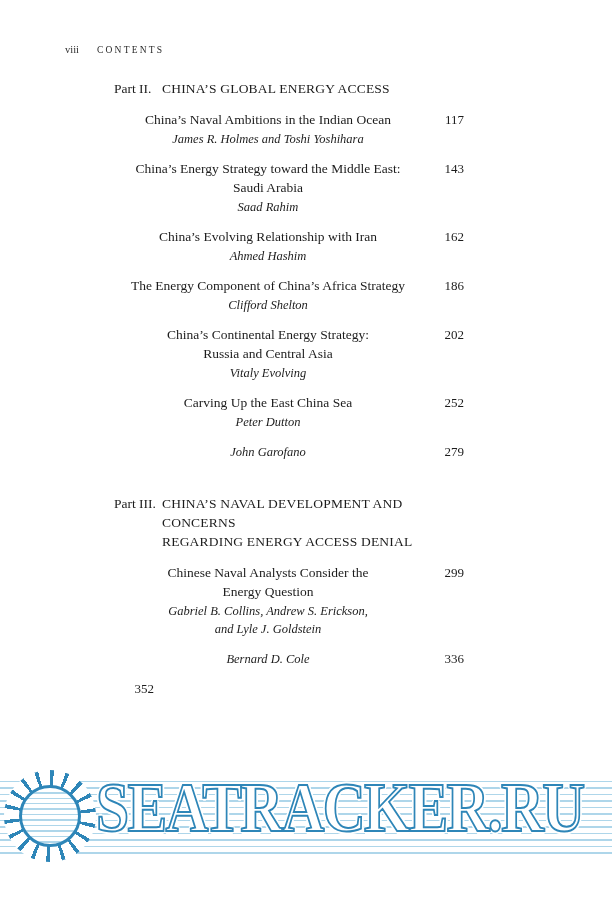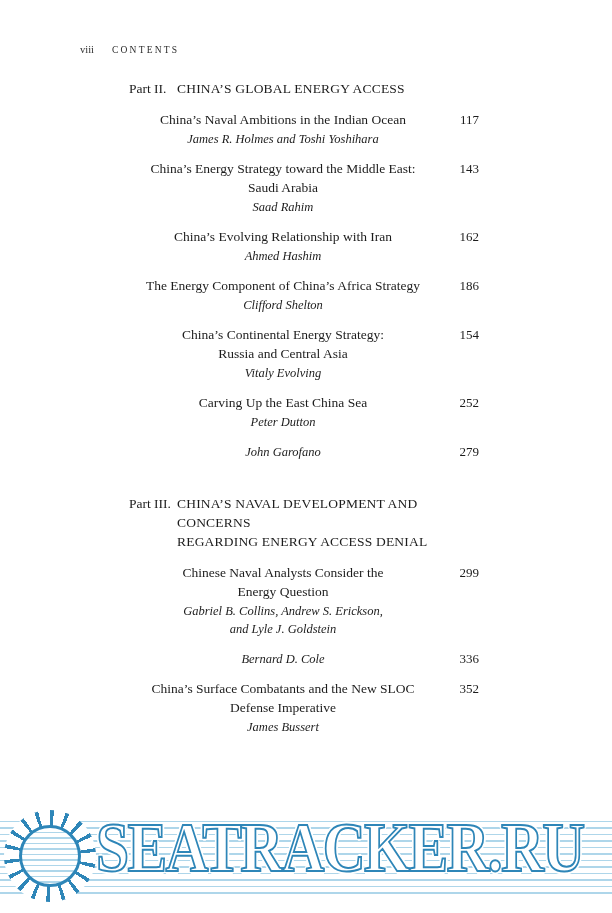--- a/index.html
+++ b/index.html
@@ -1,37 +1,37 @@
 <!DOCTYPE html>
 <html><head>
 <meta charset="utf-8">
 <style>
   html,body{margin:0;padding:0;}
   body{
     width:612px;height:913px;position:relative;overflow:hidden;
     background:#ffffff;color:#1c1c1c;
     font-family:"Liberation Serif","DejaVu Serif",serif;
   }
-  .content{position:absolute;left:85px;top:44px;width:394px;}
+  .content{position:absolute;left:70px;top:44px;width:394px;}
   .page-header{display:flex;align-items:baseline;gap:18px;margin-left:-5px;margin-bottom:24px;}
   .folio{font-size:10.5px;color:#2b2b2b;}
   .running-head{font-size:9.5px;letter-spacing:2.2px;color:#2b2b2b;}
   .part-section{margin-bottom:0;}
   .part-section.second{margin-top:33px;}
   .part-heading{display:flex;margin-bottom:12px;margin-left:44px;}
   .part-label{width:48px;flex-shrink:0;font-size:13.5px;line-height:19px;}
   .part-title{font-size:13.5px;line-height:19px;letter-spacing:0.2px;white-space:pre-line;}
   .entry{display:flex;margin-left:48px;margin-bottom:11px;}
   .entry-text{flex:1;padding-right:10px;text-align:center;}
   .entry-title{font-size:13.5px;line-height:19px;white-space:pre-line;}
   .entry-authors{font-size:12.5px;line-height:18px;font-style:italic;white-space:pre-line;margin-top:1px;}
   .entry-page{width:36px;flex-shrink:0;text-align:right;font-size:13px;line-height:19px;}
   
   .watermark{
-    position:absolute;left:0;top:816px;width:612px;height:82px;
+    position:absolute;left:0;top:776px;width:612px;height:82px;
     background:repeating-linear-gradient(to bottom,transparent 0 5px,#aed6ea 5px 6.5px);
   }
   .sun{
     position:absolute;left:4px;top:-6px;width:92px;height:92px;border-radius:50%;
     background:repeating-conic-gradient(#2e86b8 0deg 5deg,#ffffff 5deg 20deg);
   }
   .sun-inner{
     position:absolute;left:15px;top:15px;width:56px;height:56px;border-radius:50%;
     background:repeating-linear-gradient(to bottom,#ffffff 0 4px,#aed6ea 4px 5.5px);
     border:3px solid #2e86b8;
@@ -97,21 +97,21 @@
       </div>
       <div class="entry-page">186</div>
     </div>
 
     <div class="entry">
       <div class="entry-text">
         <div class="entry-title">China’s Continental Energy Strategy:
 Russia and Central Asia</div>
         <div class="entry-authors">Vitaly Evolving</div>
       </div>
-      <div class="entry-page">154</div>
+      <div class="entry-page">202</div>
     </div>
 
     <div class="entry">
       <div class="entry-text">
         <div class="entry-title">Carving Up the East China Sea</div>
         <div class="entry-authors">Peter Dutton</div>
       </div>
       <div class="entry-page">252</div>
     </div>
 
@@ -141,25 +141,20 @@
     </div>
 
     <div class="entry">
       <div class="entry-text">
         <div class="entry-authors">Bernard D. Cole</div>
       </div>
       <div class="entry-page">336</div>
     </div>
 
     <div class="entry">
-      <div class="entry-text">
-        <div class="entry-title">China’s Surface Combatants and the New SLOC
-Defense Imperative</div>
-        <div class="entry-authors">James Bussert</div>
-      </div>
       <div class="entry-page">352</div>
     </div>
   </div>
 
 </div>
 
 <div class="watermark">
   <div class="sun">
     <div class="sun-inner"></div>
   </div>

